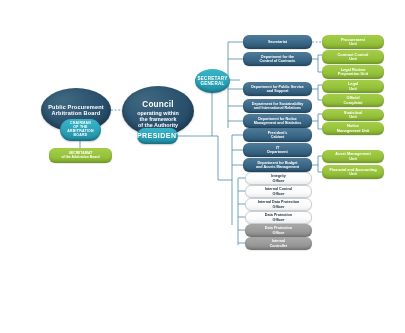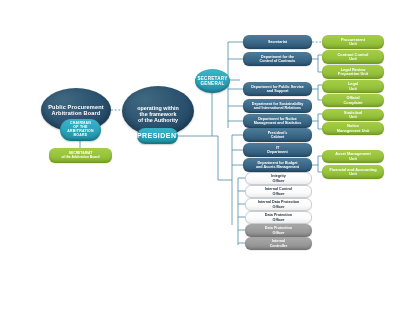--- a/index.html
+++ b/index.html
@@ -192,21 +192,21 @@
 BOARD</span>
   </div>
 
   <div class="node pill-green secretariat-board" style="left:49px; top:148px; width:63px; height:15px;">
     <span class="txt">SECRETARIAT
 of the Arbitration Board</span>
   </div>
 
   <div class="node ellipse-dark council" style="left:122px; top:86px; width:72px; height:50px;">
     <span class="txt">
-      <span>operating within
+      <span class="big">Council</span><span>operating within
 the framework
 of the Authority</span>
     </span>
   </div>
 
   <div class="node pill-teal president" style="left:137px; top:128px; width:41px; height:16px;">
     <span class="txt">PRESIDENT</span>
   </div>
 
   <div class="node pill-teal secgen" style="left:195px; top:69px; width:35px; height:24px;">

